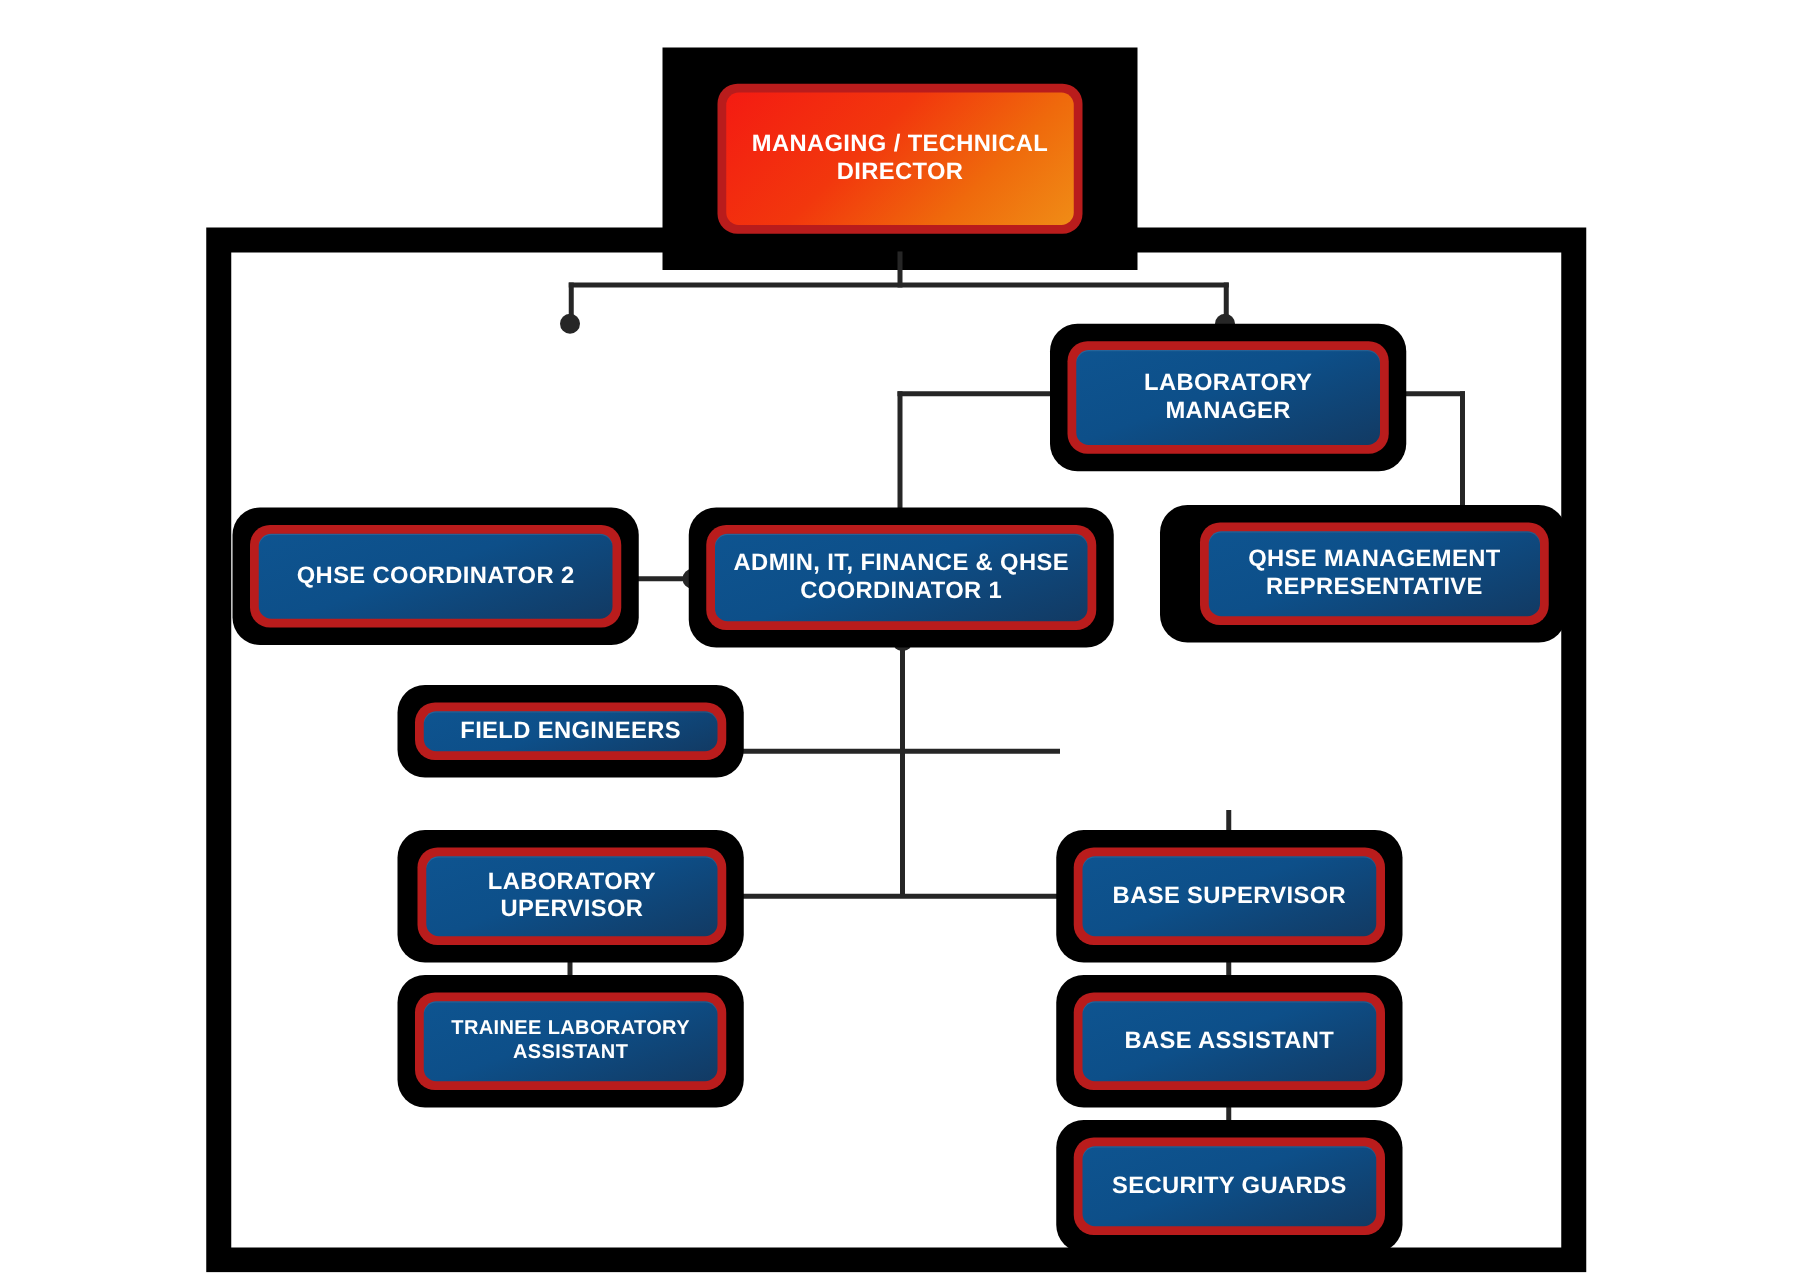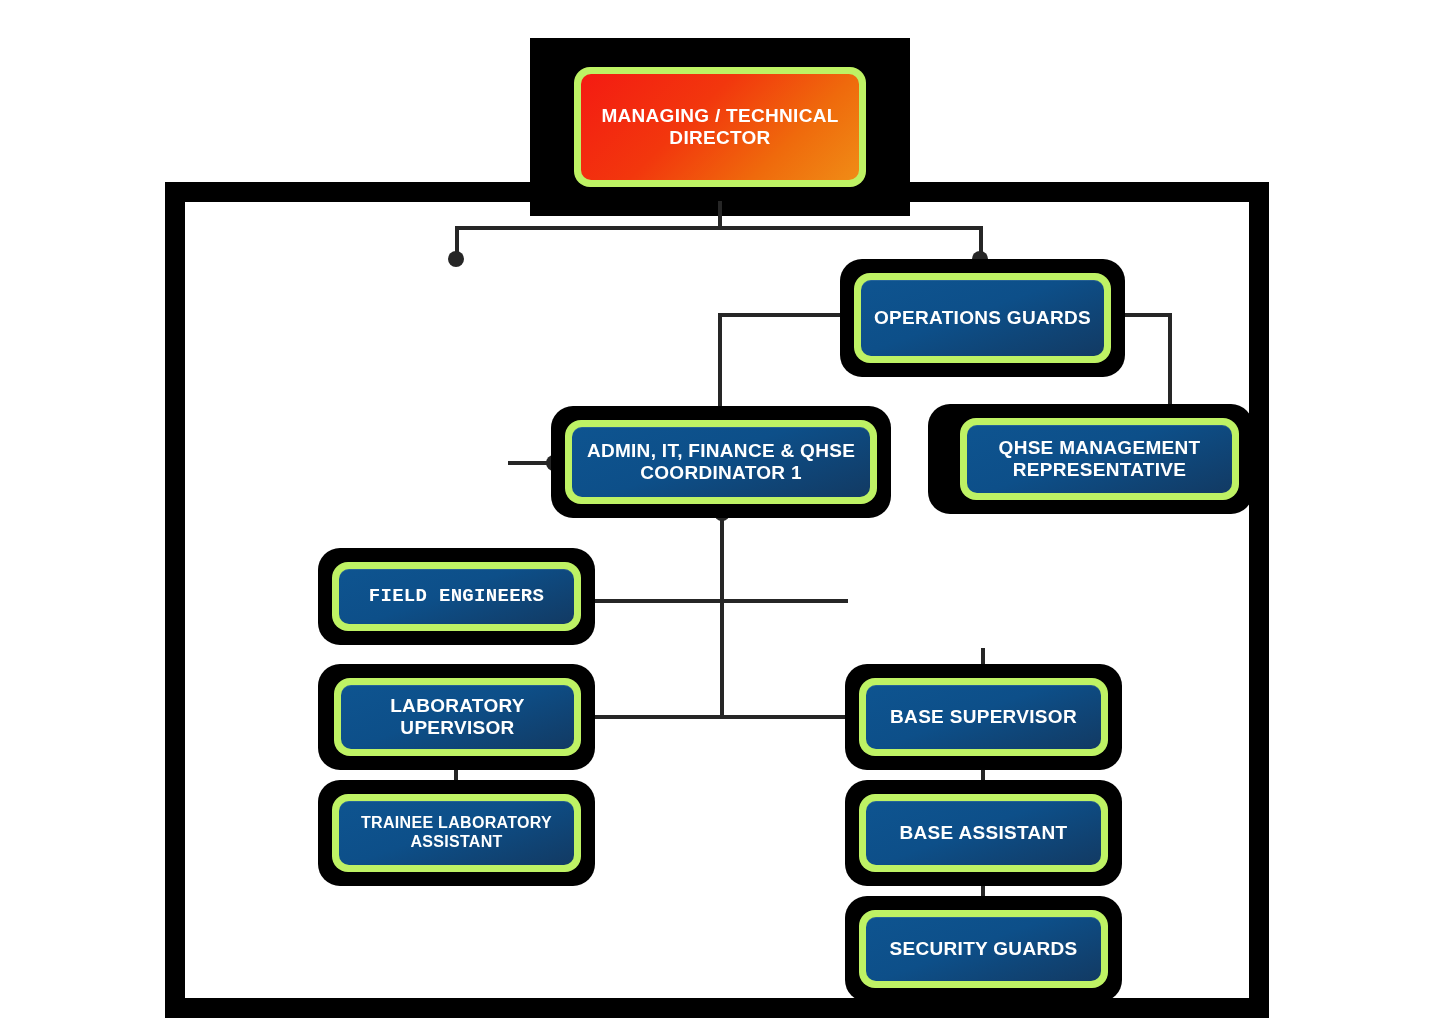--- a/index.html
+++ b/index.html
@@ -63,21 +63,21 @@
     padding: 14px;
     display: flex;
     align-items: center;
     justify-content: center;
   }
   .node .ring {
     box-sizing: border-box;
     width: 100%;
     height: 100%;
     border-radius: 16px;
-    background: #bef264;
+    background: #b91c1c;
     padding: 7px;
     display: flex;
     align-items: center;
     justify-content: center;
   }
   .node .fill {
     box-sizing: border-box;
     width: 100%;
     height: 100%;
     border-radius: 10px;
@@ -102,21 +102,21 @@
   .fs-19 { font-size: 19px; }
   .fs-16 { font-size: 16px; }
 
   
   #node-md            { left: 560px; top: 53px;  width: 320px; height: 148px; }
   #node-projects      { left: 318px; top: 264px; width: 277px; height: 112px; }
   #node-operations    { left: 840px; top: 259px; width: 285px; height: 118px; }
   #node-qhse2         { left: 186px; top: 406px; width: 325px; height: 110px; }
   #node-admin         { left: 551px; top: 406px; width: 340px; height: 112px; }
   #node-qhse-mgmt     { left: 928px; top: 404px; width: 325px; height: 110px; padding-left: 32px; }
-  #node-field         { left: 318px; top: 548px; width: 277px; height: 97px; font-family: Liberation Mono, monospace; }
+  #node-field         { left: 318px; top: 548px; width: 277px; height: 74px; }
   #node-backoffice    { left: 845px; top: 548px; width: 277px; height: 106px; }
   #node-labsup        { left: 318px; top: 664px; width: 277px; height: 106px; padding-left: 16px; }
   #node-basesup       { left: 845px; top: 664px; width: 277px; height: 106px; }
   #node-trainee       { left: 318px; top: 780px; width: 277px; height: 106px; }
   #node-baseassist    { left: 845px; top: 780px; width: 277px; height: 106px; }
   #node-security      { left: 845px; top: 896px; width: 277px; height: 106px; }
 </style>
 </head>
 <body>
 
@@ -163,24 +163,29 @@
 
   <div class="node red" id="node-md">
     <div class="ring">
       <div class="fill fs-19">MANAGING / TECHNICAL DIRECTOR</div>
     </div>
   </div>
 
 
   <div class="node blue" id="node-operations">
     <div class="ring">
-      <div class="fill fs-19">OPERATIONS GUARDS</div>
-    </div>
-  </div>
-
+      <div class="fill fs-19">LABORATORY MANAGER</div>
+    </div>
+  </div>
+
+  <div class="node blue" id="node-qhse2">
+    <div class="ring">
+      <div class="fill fs-19">QHSE COORDINATOR 2</div>
+    </div>
+  </div>
 
   <div class="node blue" id="node-admin">
     <div class="ring">
       <div class="fill fs-19">ADMIN, IT, FINANCE &amp; QHSE COORDINATOR 1</div>
     </div>
   </div>
 
   <div class="node blue" id="node-qhse-mgmt">
     <div class="ring">
       <div class="fill fs-19">QHSE MANAGEMENT REPRESENTATIVE</div>

